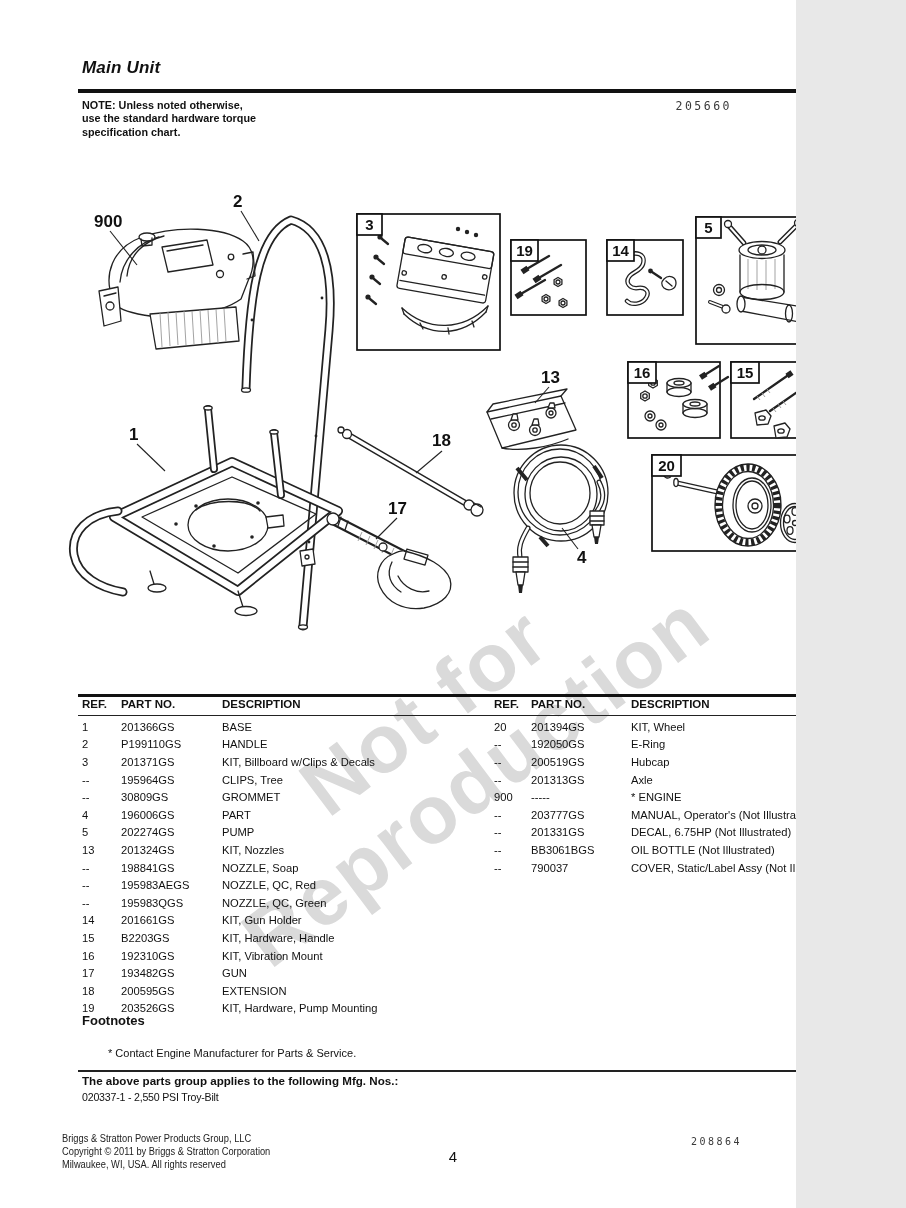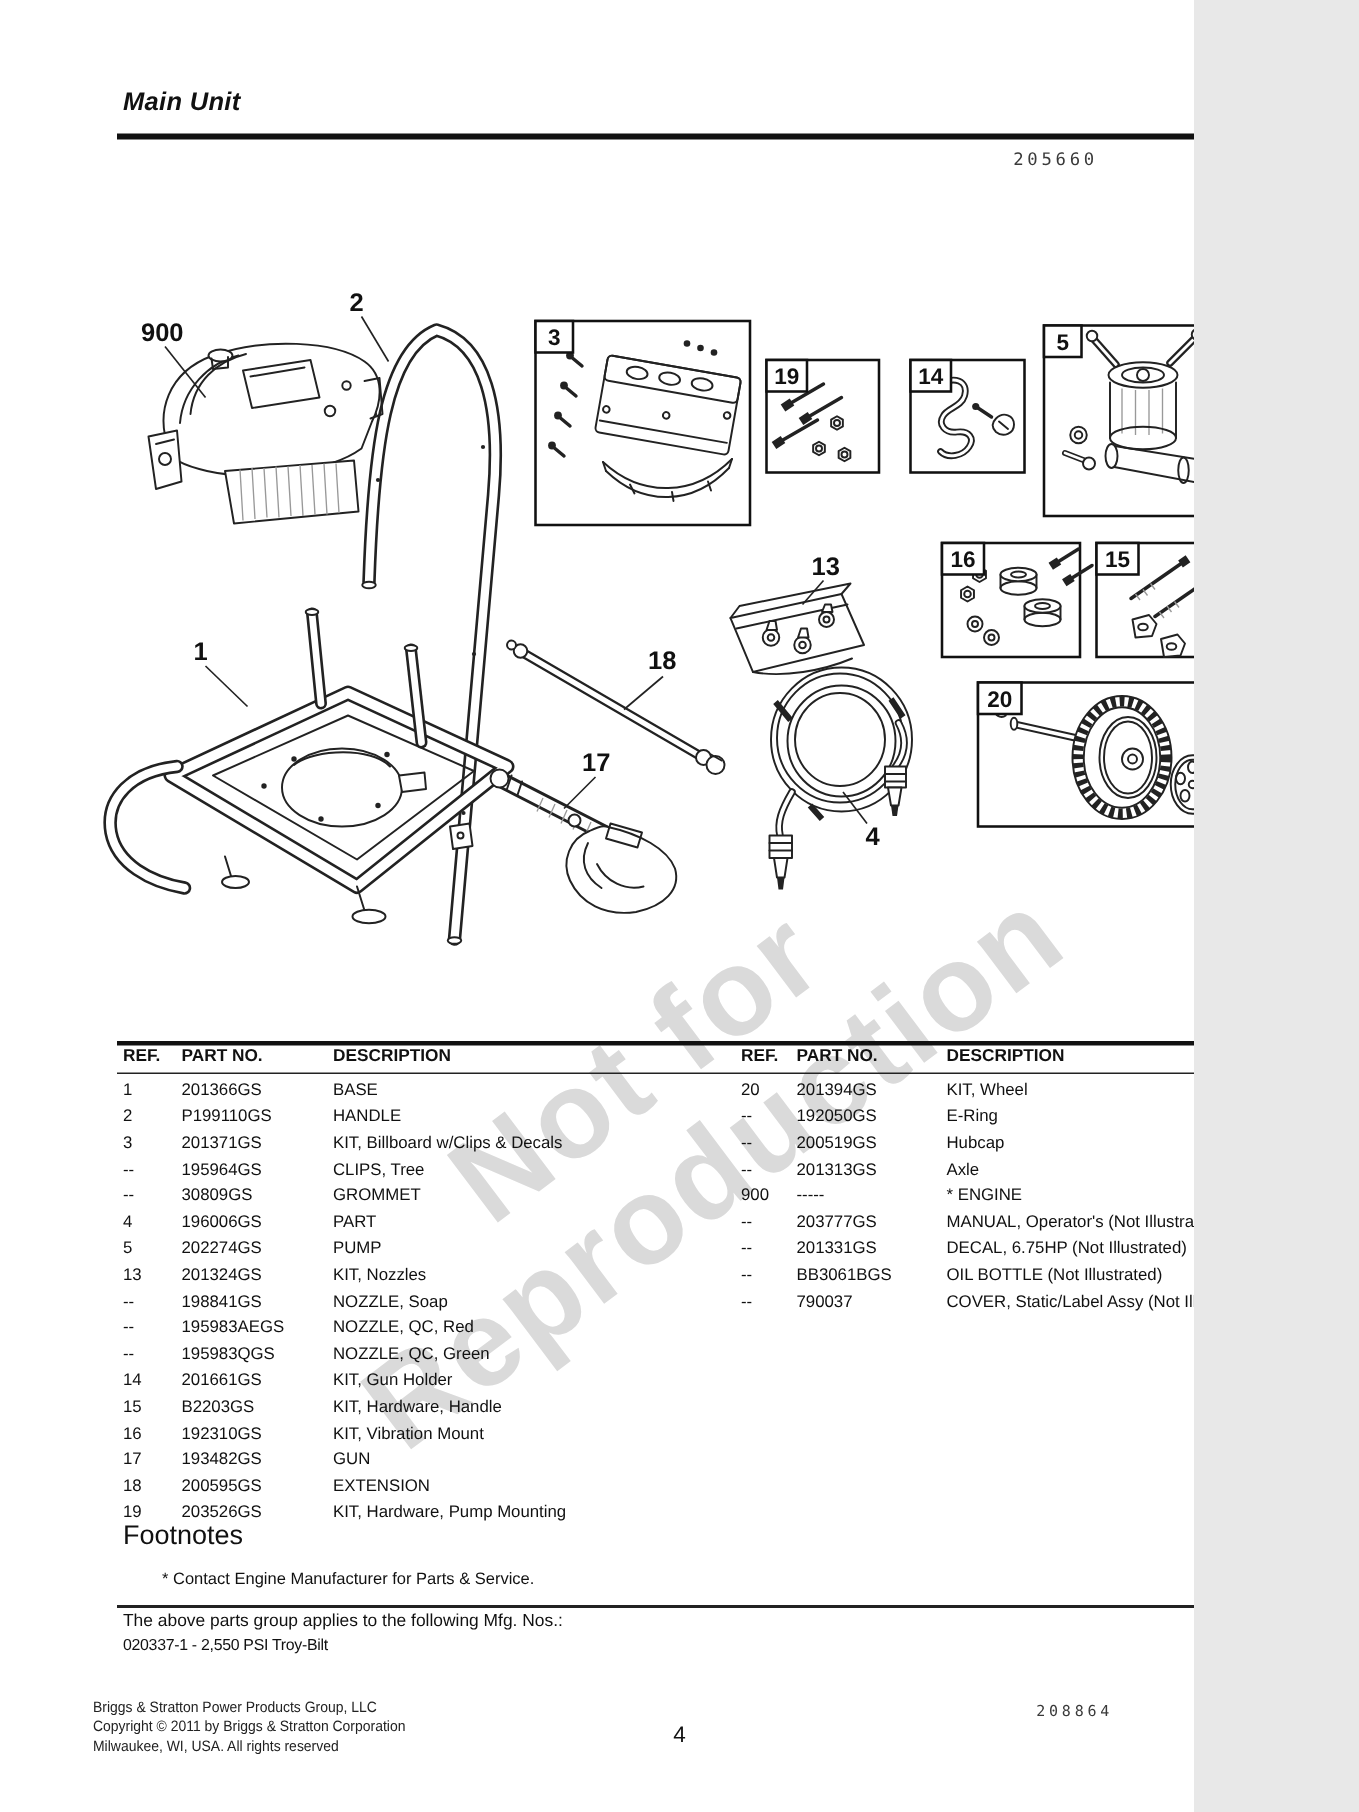--- a/index.html
+++ b/index.html
@@ -41,38 +41,43 @@
   .colL{position:absolute;left:0;top:0;width:412px}
   .colR{position:absolute;left:412px;top:0;width:362px}
   .tr{display:flex;height:17.6px;align-items:center;font-size:11.2px;white-space:nowrap}
   .colL .c-ref{width:39px;padding-left:4px}
   .colL .c-part{width:101px}
   .colL .c-desc{flex:1}
   .colR .c-ref{width:37px;padding-left:4px}
   .colR .c-part{width:100px}
   .colR .c-desc{flex:1;overflow:visible}
 
-  .fn-head{left:82px;top:1013px;font-size:18px;font-weight:normal}
+  .fn-head{left:82px;top:1013px;font-size:13px;font-weight:bold}
   .fn-item{left:108px;top:1047px;font-size:11px}
   .mfg-rule{left:78px;top:1070px;width:774px;height:1.5px;background:#222}
-  .mfg-head{left:82px;top:1074px;font-size:11.6px;font-weight:normal}
+  .mfg-head{left:82px;top:1074px;font-size:11.6px;font-weight:bold}
   .mfg-item{left:82px;top:1091px;font-size:10.6px;letter-spacing:-.2px}
 
   .footer-co{left:62px;top:1133px;font-size:10px;line-height:12.8px;color:#222;
              transform:scaleX(.93);transform-origin:left top;white-space:nowrap}
   .footer-page{left:0;top:1148px;width:906px;text-align:center;font-size:15px}
   .footer-doc{top:1136px;right:54px;font-size:10px}
 </style>
 </head>
 <body>
 
 <div class="page">
 
   <div class="abs title">Main Unit</div>
   <div class="abs title-rule"></div>
+  <div class="abs note">
+    <div>NOTE: Unless noted otherwise,</div>
+    <div>use the standard hardware torque</div>
+    <div>specification chart.</div>
+  </div>
   <div class="abs mono doc-top">205660</div>
 
   <div class="abs watermark">
     <div>Not for</div>
     <div>Reproduction</div>
   </div>
 
   <svg class="abs diagram" width="906" height="470" viewBox="0 0 906 470">
 
     <g>

